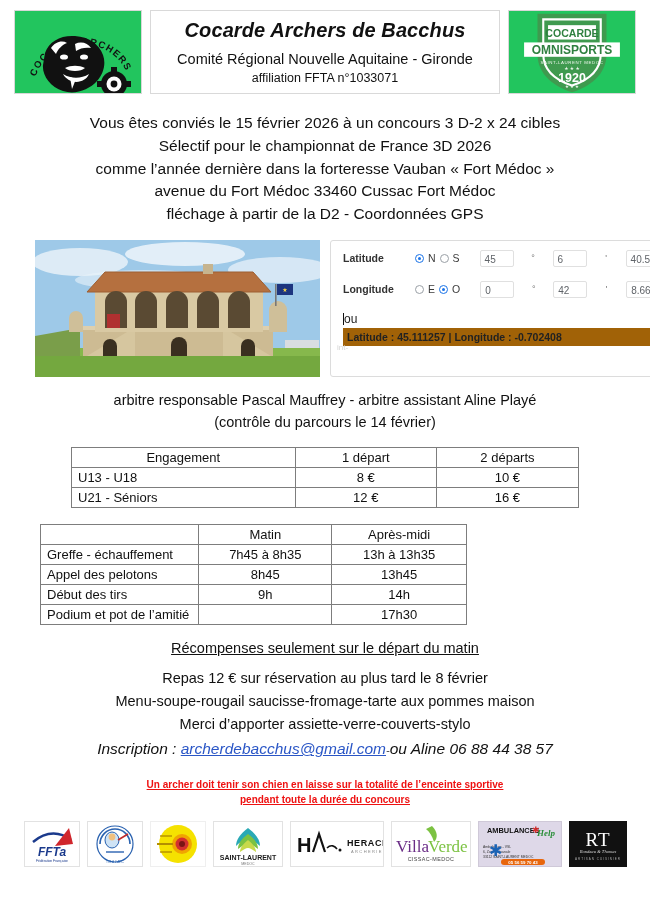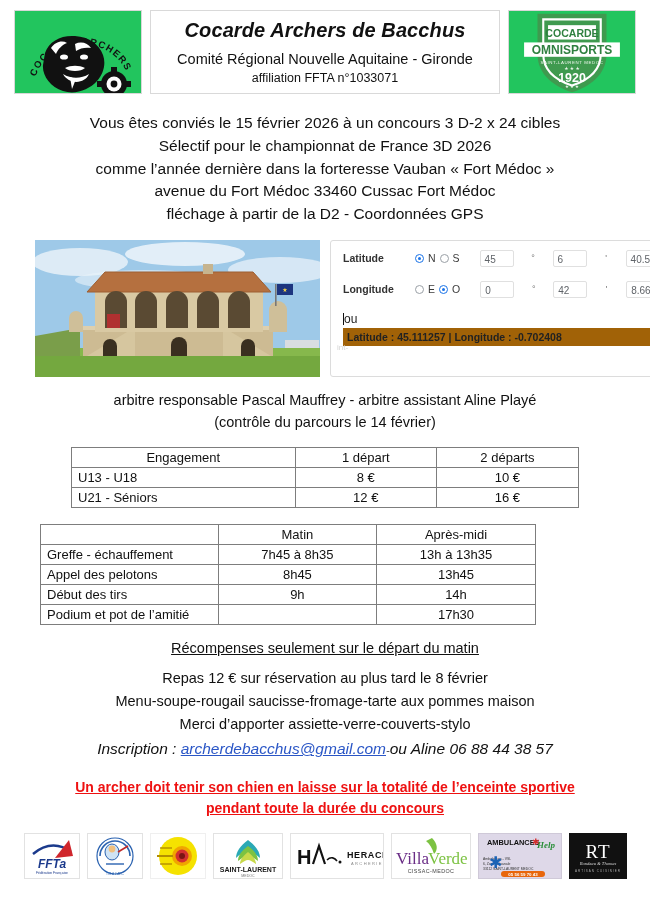--- a/index.html
+++ b/index.html
@@ -141,41 +141,41 @@
     padding:0 6px;
     font-weight:normal;
   }
   .tbl .c{text-align:center;}
   .tbl .l{text-align:left;}
   .t1{width:508px;}
   .t1 .col-a{width:228px;}
   .t1 .col-b{width:140px;}
   .t1 .col-c{width:140px;}
 
-  .t2{width:496px;margin-top:16px;margin-left:40px;}
+  .t2{width:427px;margin-top:16px;margin-left:40px;}
   .t2 .col-a{width:176px;}
   .t2 .col-b{width:160px;}
   .t2 .col-c{width:160px;}
 
   
   .recomp{
     text-align:center;margin-top:15px;
     font-size:14.5px;text-decoration:underline;
   }
   .closing{
     text-align:center;margin-top:11px;
     font-size:14.5px;line-height:1.56;
   }
   .inscr{font-size:15.5px;margin-top:2px;font-style:italic;}
   .mail{color:#2a56c6;text-decoration:underline;}
   .dash{color:#555;font-size:11px;}
 
   .warn{
     text-align:center;margin-top:16px;
-    color:#ee1111;font-weight:bold;font-size:14px;
+    color:#ee1111;font-weight:bold;font-size:10px;
     text-decoration:underline;line-height:1.5;
   }
 
   
   .sponsors{
     display:flex;align-items:center;justify-content:center;
     gap:7px;margin-top:14px;padding:0 10px;
   }
   .sp{
     border:1px solid #e2e2e2;background:#fff;

